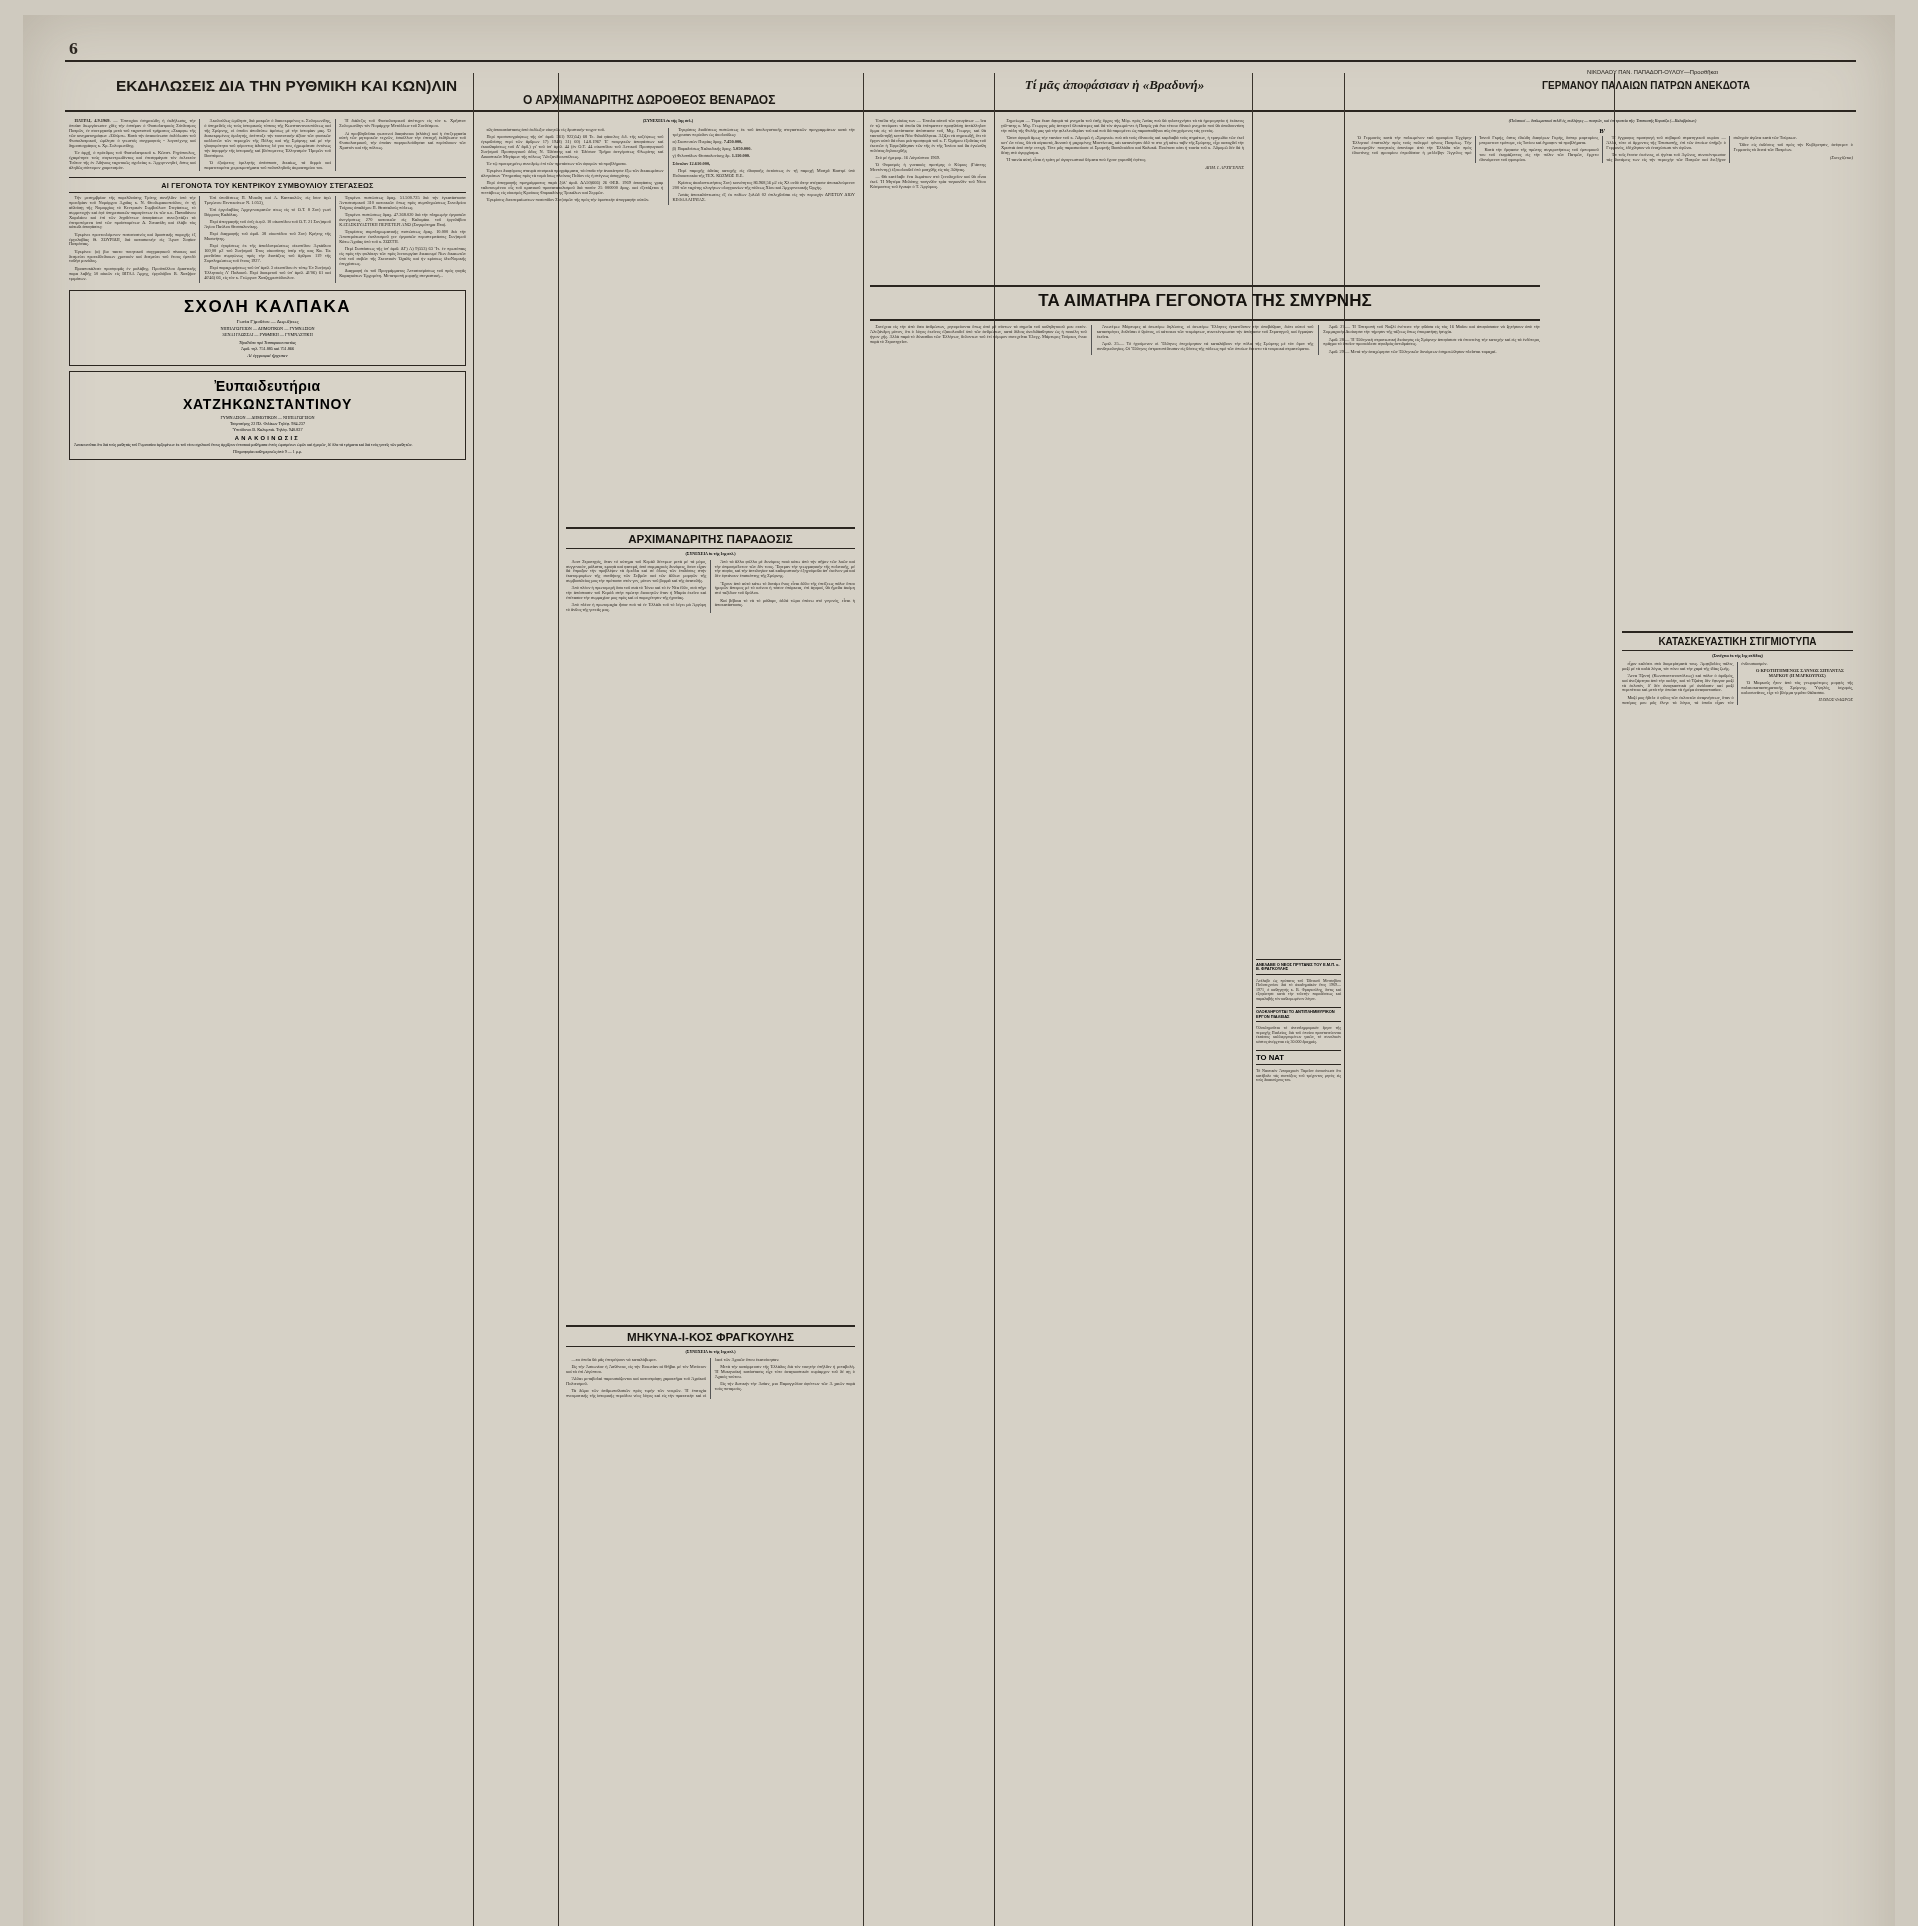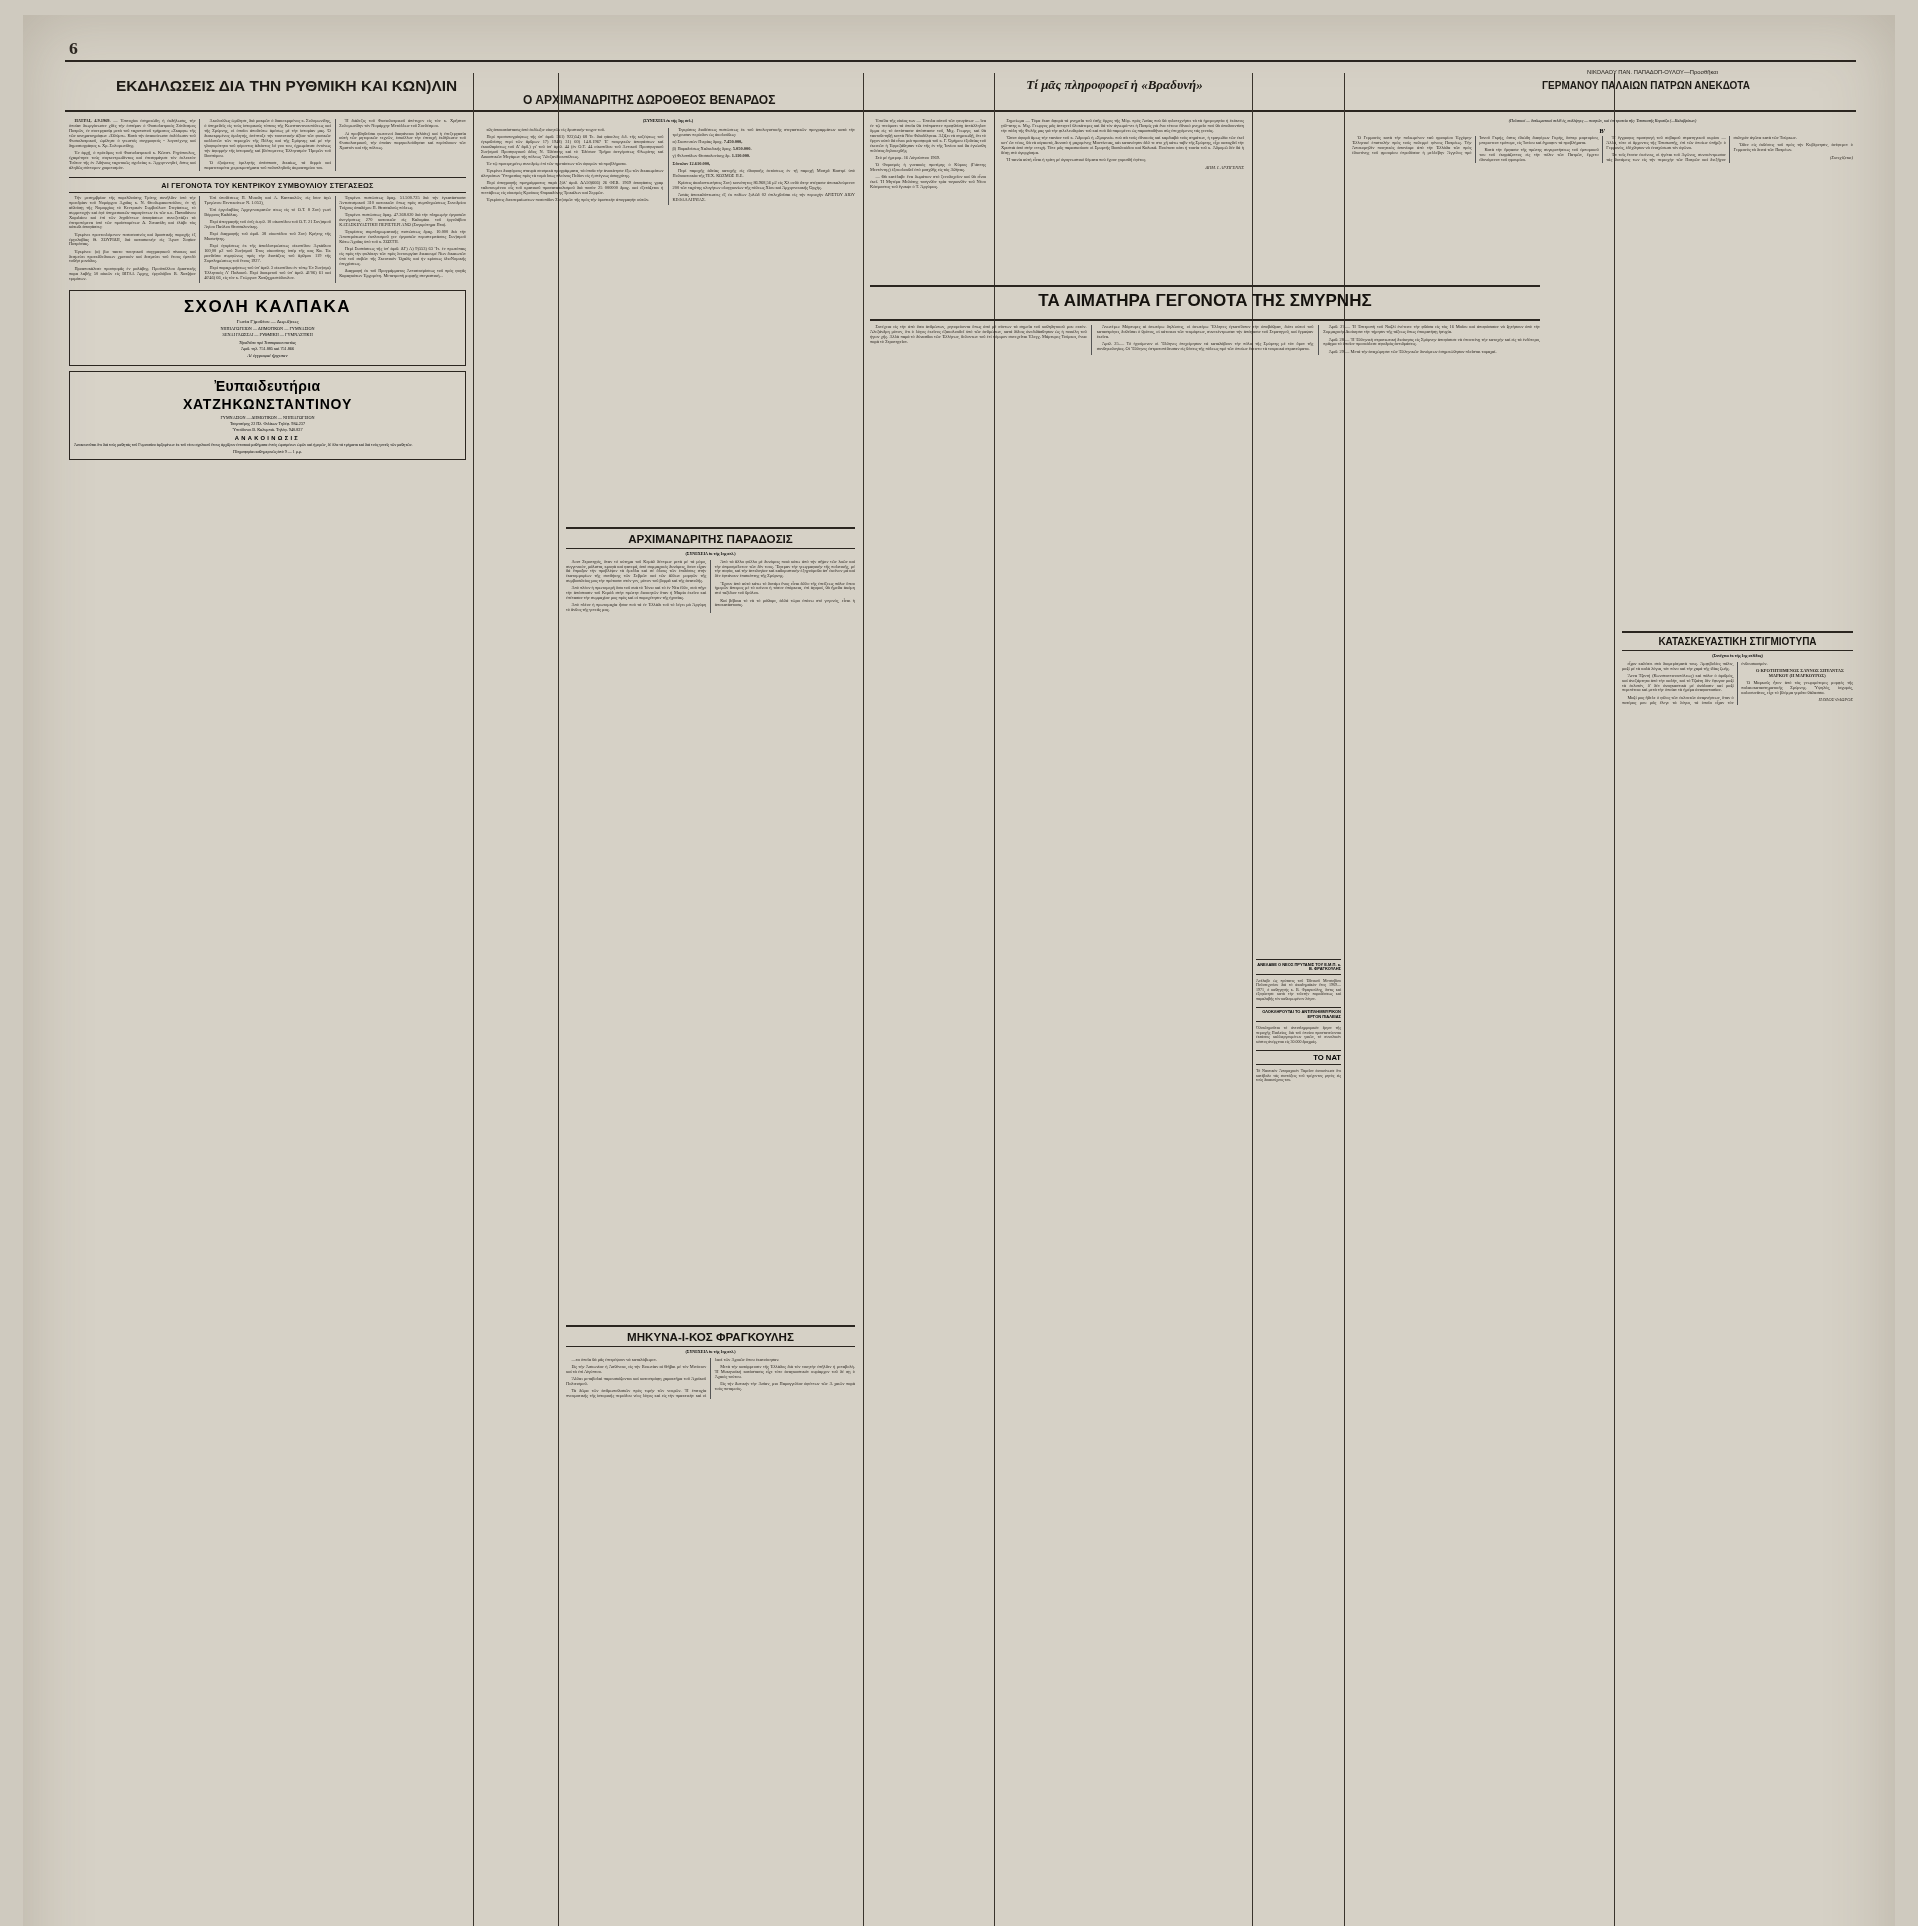--- a/index.html
+++ b/index.html
@@ -52,42 +52,42 @@
   .ad{
      border:1.2px solid #2b2620;padding:3.9px 3.9px 5.4px 3.9px;margin:3.9px 0 5.4px 0;
      text-align:center;background:rgba(255,255,255,0.05);
   }
   .ad .t1{font-family:"Liberation Sans",sans-serif;font-weight:bold;font-size:17px;letter-spacing:1.5px;margin:2.3px 0;}
   .ad .t2{font-family:"Liberation Sans",sans-serif;font-weight:bold;font-size:11.6px;letter-spacing:0.8px;margin:2.3px 0;}
   .ad .l{font-size:5px;margin:1.5px 0;}
   .ad .ls{font-size:4.2px;margin:1.2px 0;}
   .ad .sp{font-family:"Liberation Sans",sans-serif;font-size:5.8px;letter-spacing:2.3px;font-weight:bold;margin:3.1px 0 1.5px 0;}
   .colrule{position:absolute;width:0.8px;background:#3a342c;top:58px;bottom:15.4px;}
-  .blocktitle{font-family:"Liberation Sans",sans-serif;font-weight:bold;text-align:right;}
+  .blocktitle{font-family:"Liberation Sans",sans-serif;font-weight:bold;text-align:left;}
   .tiny{font-size:4px;line-height:4.5px;}
   .hdline{
     font-family:"Liberation Sans",sans-serif;font-weight:bold;color:#16130f;
     text-align:center;
   }
   .sign{text-align:right;font-style:italic;font-size:4.4px;margin-top:1.9px;}
 </style>
 </head>
 <body>
 
 <div id="page">
  <div class="paper">
 
    <div class="pgnum">6</div>
 
    <div class="rule" style="left:42px;top:45px;width:1791px;height:1.5px;"></div>
 
    <div class="masthead">
      <div class="mh-title" style="left:0px;top:3.9px;font-size:15.4px;width:443px;text-align:center;">ΕΚΔΗΛΩΣΕΙΣ ΔΙΑ ΤΗΝ ΡΥΘΜΙΚΗ ΚΑΙ ΚΩΝ)ΛΙΝ</div>
      <div class="mh-title" style="left:458px;top:20px;font-size:12px;width:385px;text-align:left;">Ο ΑΡΧΙΜΑΝΔΡΙΤΗΣ ΔΩΡΟΘΕΟΣ ΒΕΝΑΡΔΟΣ</div>
-     <div class="mh-title" style="left:851px;top:3.9px;font-size:13px;width:397px;text-align:center;font-family:'Liberation Serif',serif;font-style:italic;">Τί μᾶς πληροφορεῖ ἡ «Βραδυνή»</div>
+     <div class="mh-title" style="left:851px;top:3.9px;font-size:13px;width:397px;text-align:center;font-family:'Liberation Serif',serif;font-style:italic;">Τί μᾶς ἀποφάσισαν ἡ «Βραδυνή»</div>
      <div class="mh-title" style="left:1341px;top:-4.6px;font-size:5.8px;width:493px;text-align:center;font-weight:normal;">ΝΙΚΟΛΑΟΥ ΠΑΝ. ΠΑΠΑΔΟΠ-ΟΥΛΟΥ—Προσθῆκαι</div>
      <div class="mh-title" style="left:1325px;top:7px;font-size:10px;width:512px;text-align:center;">ΓΕΡΜΑΝΟΥ ΠΑΛΑΙΩΝ ΠΑΤΡΩΝ ΑΝΕΚΔΟΤΑ</div>
    </div>
 
    <div class="rule" style="left:42px;top:95px;width:1791px;height:1.5px;"></div>
 
    <div class="colrule" style="left:450px;"></div>
    <div class="colrule" style="left:535px;"></div>
    <div class="colrule" style="left:840px;"></div>
    <div class="colrule" style="left:971px;"></div>

